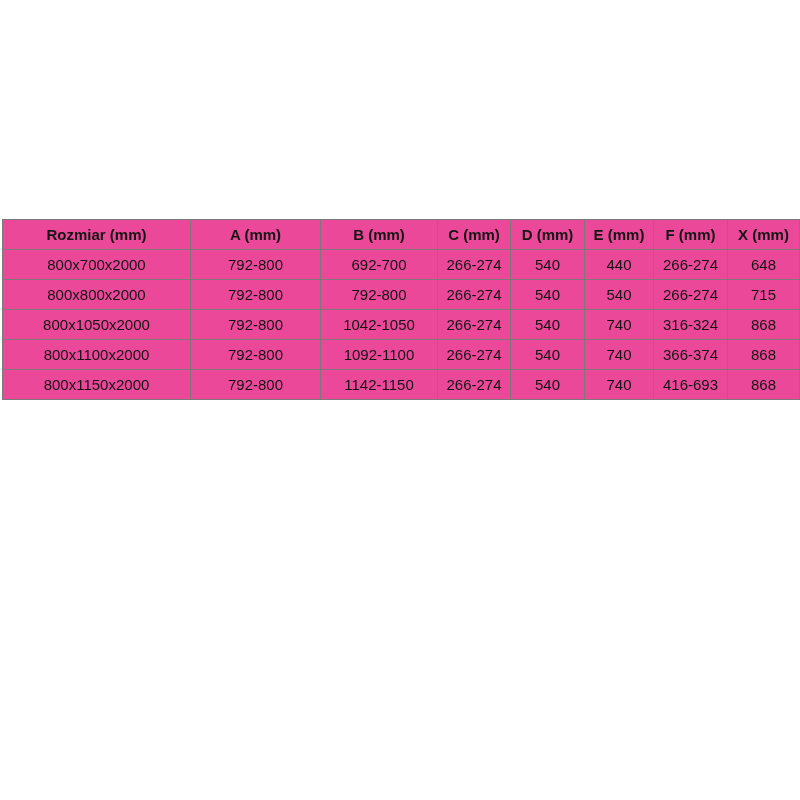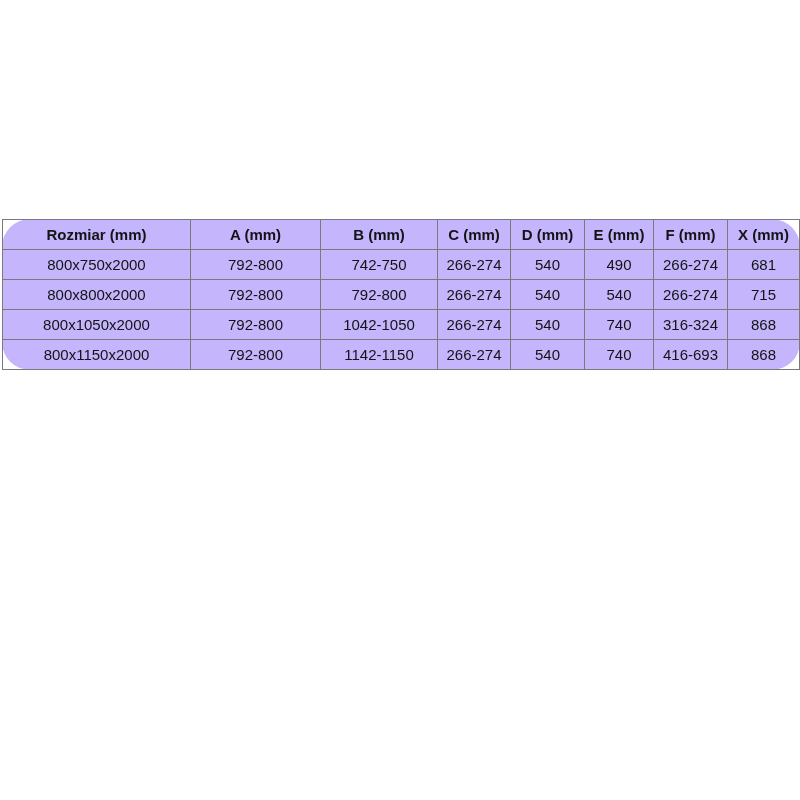--- a/index.html
+++ b/index.html
@@ -17,22 +17,21 @@
   }
   .table-wrap {
     position: absolute;
     top: 219px;
     left: 2px;
   }
   table.size-table {
     border-collapse: collapse;
     table-layout: fixed;
     width: 797px;
-    background: #c4b5fd;
-    border-radius: 28px;
+    background: #ec4899;
   }
   table.size-table th,
   table.size-table td {
     border: 1px solid #7a7a7a;
     text-align: center;
     vertical-align: middle;
     color: #141414;
     height: 29px;
     padding: 0 2px;
     overflow: hidden;
@@ -70,28 +69,28 @@
           <th>B (mm)</th>
           <th>C (mm)</th>
           <th>D (mm)</th>
           <th>E (mm)</th>
           <th>F (mm)</th>
           <th>X (mm)</th>
         </tr>
       </thead>
       <tbody>
         <tr>
-          <td>800x750x2000</td>
+          <td>800x700x2000</td>
           <td>792-800</td>
-          <td>742-750</td>
+          <td>692-700</td>
           <td>266-274</td>
           <td>540</td>
-          <td>490</td>
+          <td>440</td>
           <td>266-274</td>
-          <td>681</td>
+          <td>648</td>
         </tr>
         <tr>
           <td>800x800x2000</td>
           <td>792-800</td>
           <td>792-800</td>
           <td>266-274</td>
           <td>540</td>
           <td>540</td>
           <td>266-274</td>
           <td>715</td>
@@ -100,20 +99,30 @@
           <td>800x1050x2000</td>
           <td>792-800</td>
           <td>1042-1050</td>
           <td>266-274</td>
           <td>540</td>
           <td>740</td>
           <td>316-324</td>
           <td>868</td>
         </tr>
         <tr>
+          <td>800x1100x2000</td>
+          <td>792-800</td>
+          <td>1092-1100</td>
+          <td>266-274</td>
+          <td>540</td>
+          <td>740</td>
+          <td>366-374</td>
+          <td>868</td>
+        </tr>
+        <tr>
           <td>800x1150x2000</td>
           <td>792-800</td>
           <td>1142-1150</td>
           <td>266-274</td>
           <td>540</td>
           <td>740</td>
           <td>416-693</td>
           <td>868</td>
         </tr>
       </tbody>

